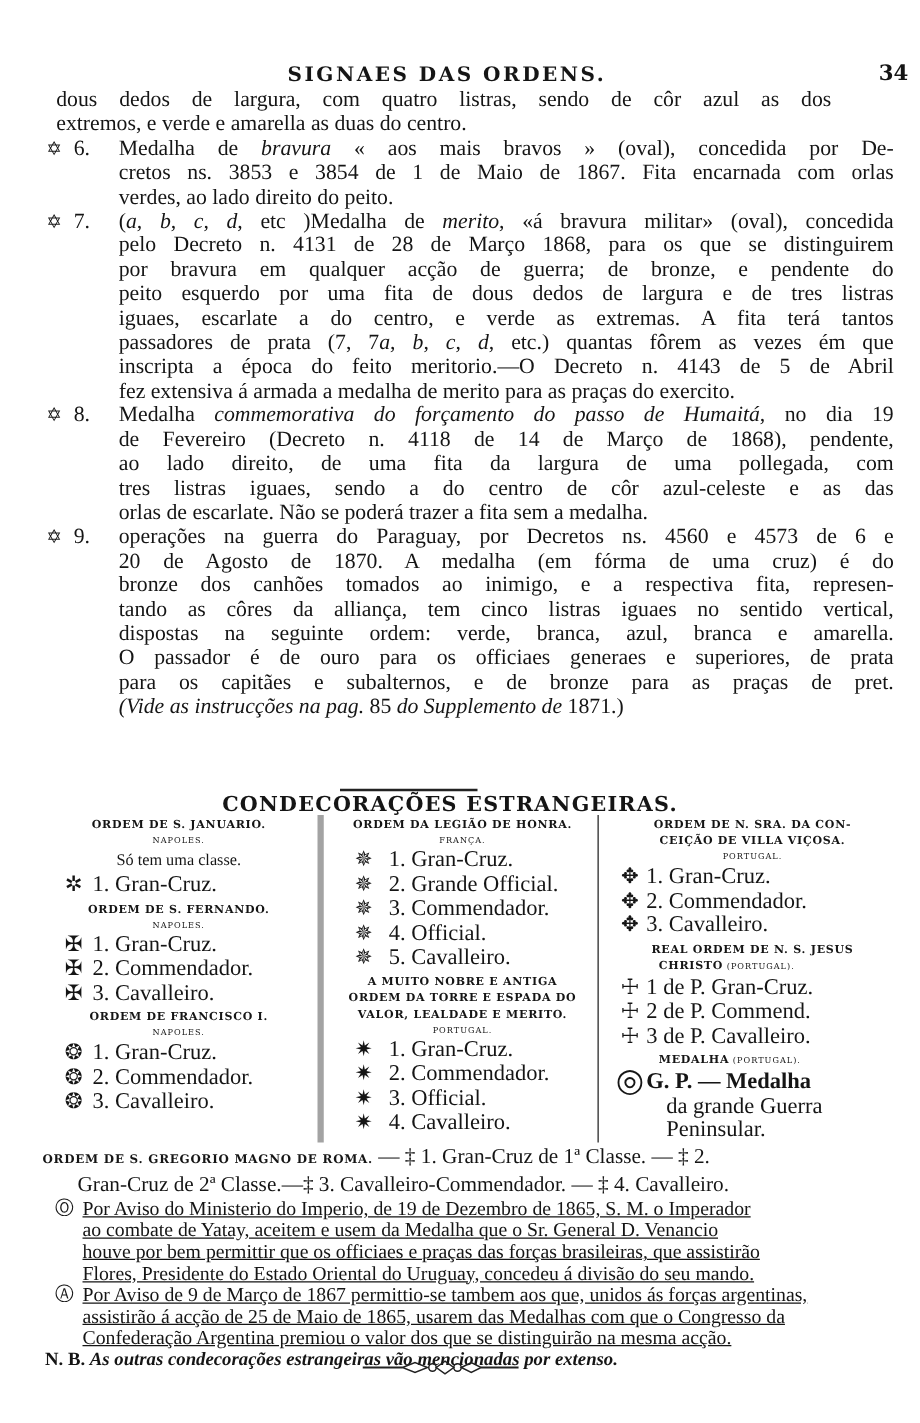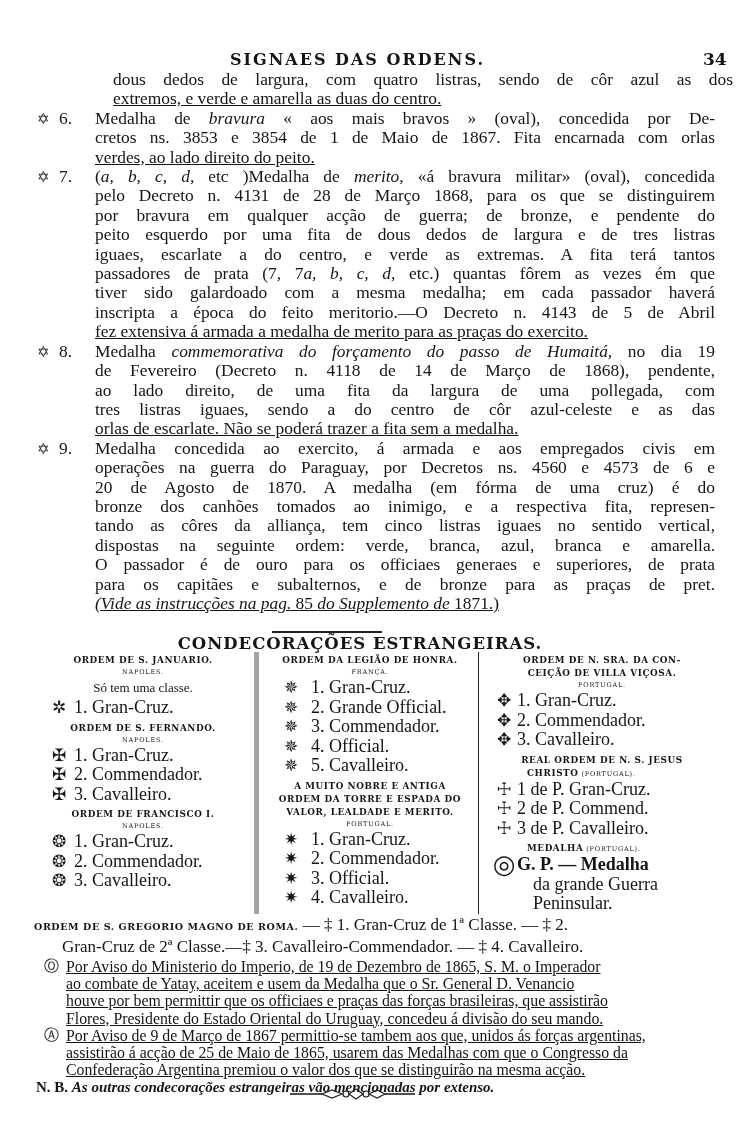--- a/index.html
+++ b/index.html
@@ -8,22 +8,22 @@
   .page { position:absolute; left:0; top:0; width:589px; height:1138px; }
 
   .running-head { position:absolute; top:50px; left:0; width:736px; height:24px; }
   .running-head .title { position:absolute; left:230px; top:0; font-weight:bold; letter-spacing:2px;
          font-size:16px; font-family:"DejaVu Serif",serif; }
   .running-head .pageno { position:absolute; left:703px; top:-1px; font-weight:bold; font-size:17px; }
 
   .body-text { position:absolute; left:0; top:70px; width:736px; }
   .para { position:relative; font-family:"Liberation Serif",serif; font-size:17.4px; line-height:19.4px; }
   .para .ln { display:block; white-space:nowrap; text-align:justify; text-align-last:justify; }
-  .para .ln.last { text-align-last:left;text-decoration:underline; }
-  .cont { margin-left:113px; width:620px; }
+  .para .ln.last { text-align-last:left; }
+  .cont { margin-left:45px; width:620px; }
   .item { margin-left:95px; width:620px; }
   .item .marker { position:absolute; left:-58px; top:0; width:58px; white-space:nowrap; }
   .item .star { font-size:15px; display:inline-block; width:22px; }
   .item .num { display:inline-block; }
   i { font-style:italic; }
 
   .section-rule { position:absolute; left:272px; top:631px; width:110px; height:2px; background:#222; }
   .section-title { position:absolute; left:170px; top:634px; width:380px; text-align:center; font-weight:bold;
         font-size:16.5px; letter-spacing:1px; font-family:"DejaVu Serif",serif; }
 
@@ -83,41 +83,39 @@
 
     <div class="para item">
       <span class="marker"><span class="star">✡</span><span class="num">7.</span></span>
       <div class="lines">
           <span class="ln">(<i>a, b, c, d,</i> etc )Medalha de <i>merito,</i> «á bravura militar» (oval), concedida</span>
           <span class="ln">pelo Decreto n. 4131 de 28 de Março 1868, para os que se distinguirem</span>
           <span class="ln">por bravura em qualquer acção de guerra; de bronze, e pendente do</span>
           <span class="ln">peito esquerdo por uma fita de dous dedos de largura e de tres listras</span>
           <span class="ln">iguaes, escarlate a do centro, e verde as extremas. A fita terá tantos</span>
           <span class="ln">passadores de prata (7, 7<i>a, b, c, d,</i> etc.) quantas fôrem as vezes ém que</span>
-          <span class="ln">tiver sido galardoado com a mesma medalha; em cada passador haverá</span>
           <span class="ln">inscripta a época do feito meritorio.—O Decreto n. 4143 de 5 de Abril</span>
           <span class="ln last">fez extensiva á armada a medalha de merito para as praças do exercito.</span>
         </div>
     </div>
 
     <div class="para item">
       <span class="marker"><span class="star">✡</span><span class="num">8.</span></span>
       <div class="lines">
           <span class="ln">Medalha <i>commemorativa do forçamento do passo de Humaitá,</i> no dia 19</span>
           <span class="ln">de Fevereiro (Decreto n. 4118 de 14 de Março de 1868), pendente,</span>
           <span class="ln">ao lado direito, de uma fita da largura de uma pollegada, com</span>
           <span class="ln">tres listras iguaes, sendo a do centro de côr azul-celeste e as das</span>
           <span class="ln last">orlas de escarlate. Não se poderá trazer a fita sem a medalha.</span>
         </div>
     </div>
 
     <div class="para item">
       <span class="marker"><span class="star">✡</span><span class="num">9.</span></span>
       <div class="lines">
-          <span class="ln">Medalha concedida ao exercito, á armada e aos empregados civis em</span>
           <span class="ln">operações na guerra do Paraguay, por Decretos ns. 4560 e 4573 de 6 e</span>
           <span class="ln">20 de Agosto de 1870. A medalha (em fórma de uma cruz) é do</span>
           <span class="ln">bronze dos canhões tomados ao inimigo, e a respectiva fita, represen-</span>
           <span class="ln">tando as côres da alliança, tem cinco listras iguaes no sentido vertical,</span>
           <span class="ln">dispostas na seguinte ordem: verde, branca, azul, branca e amarella.</span>
           <span class="ln">O passador é de ouro para os officiaes generaes e superiores, de prata</span>
           <span class="ln">para os capitães e subalternos, e de bronze para as praças de pret.</span>
           <span class="ln last"><i>(Vide as instrucções na pag.</i> 85 <i>do Supplemento de</i> 1871.)</span>
         </div>
     </div>

